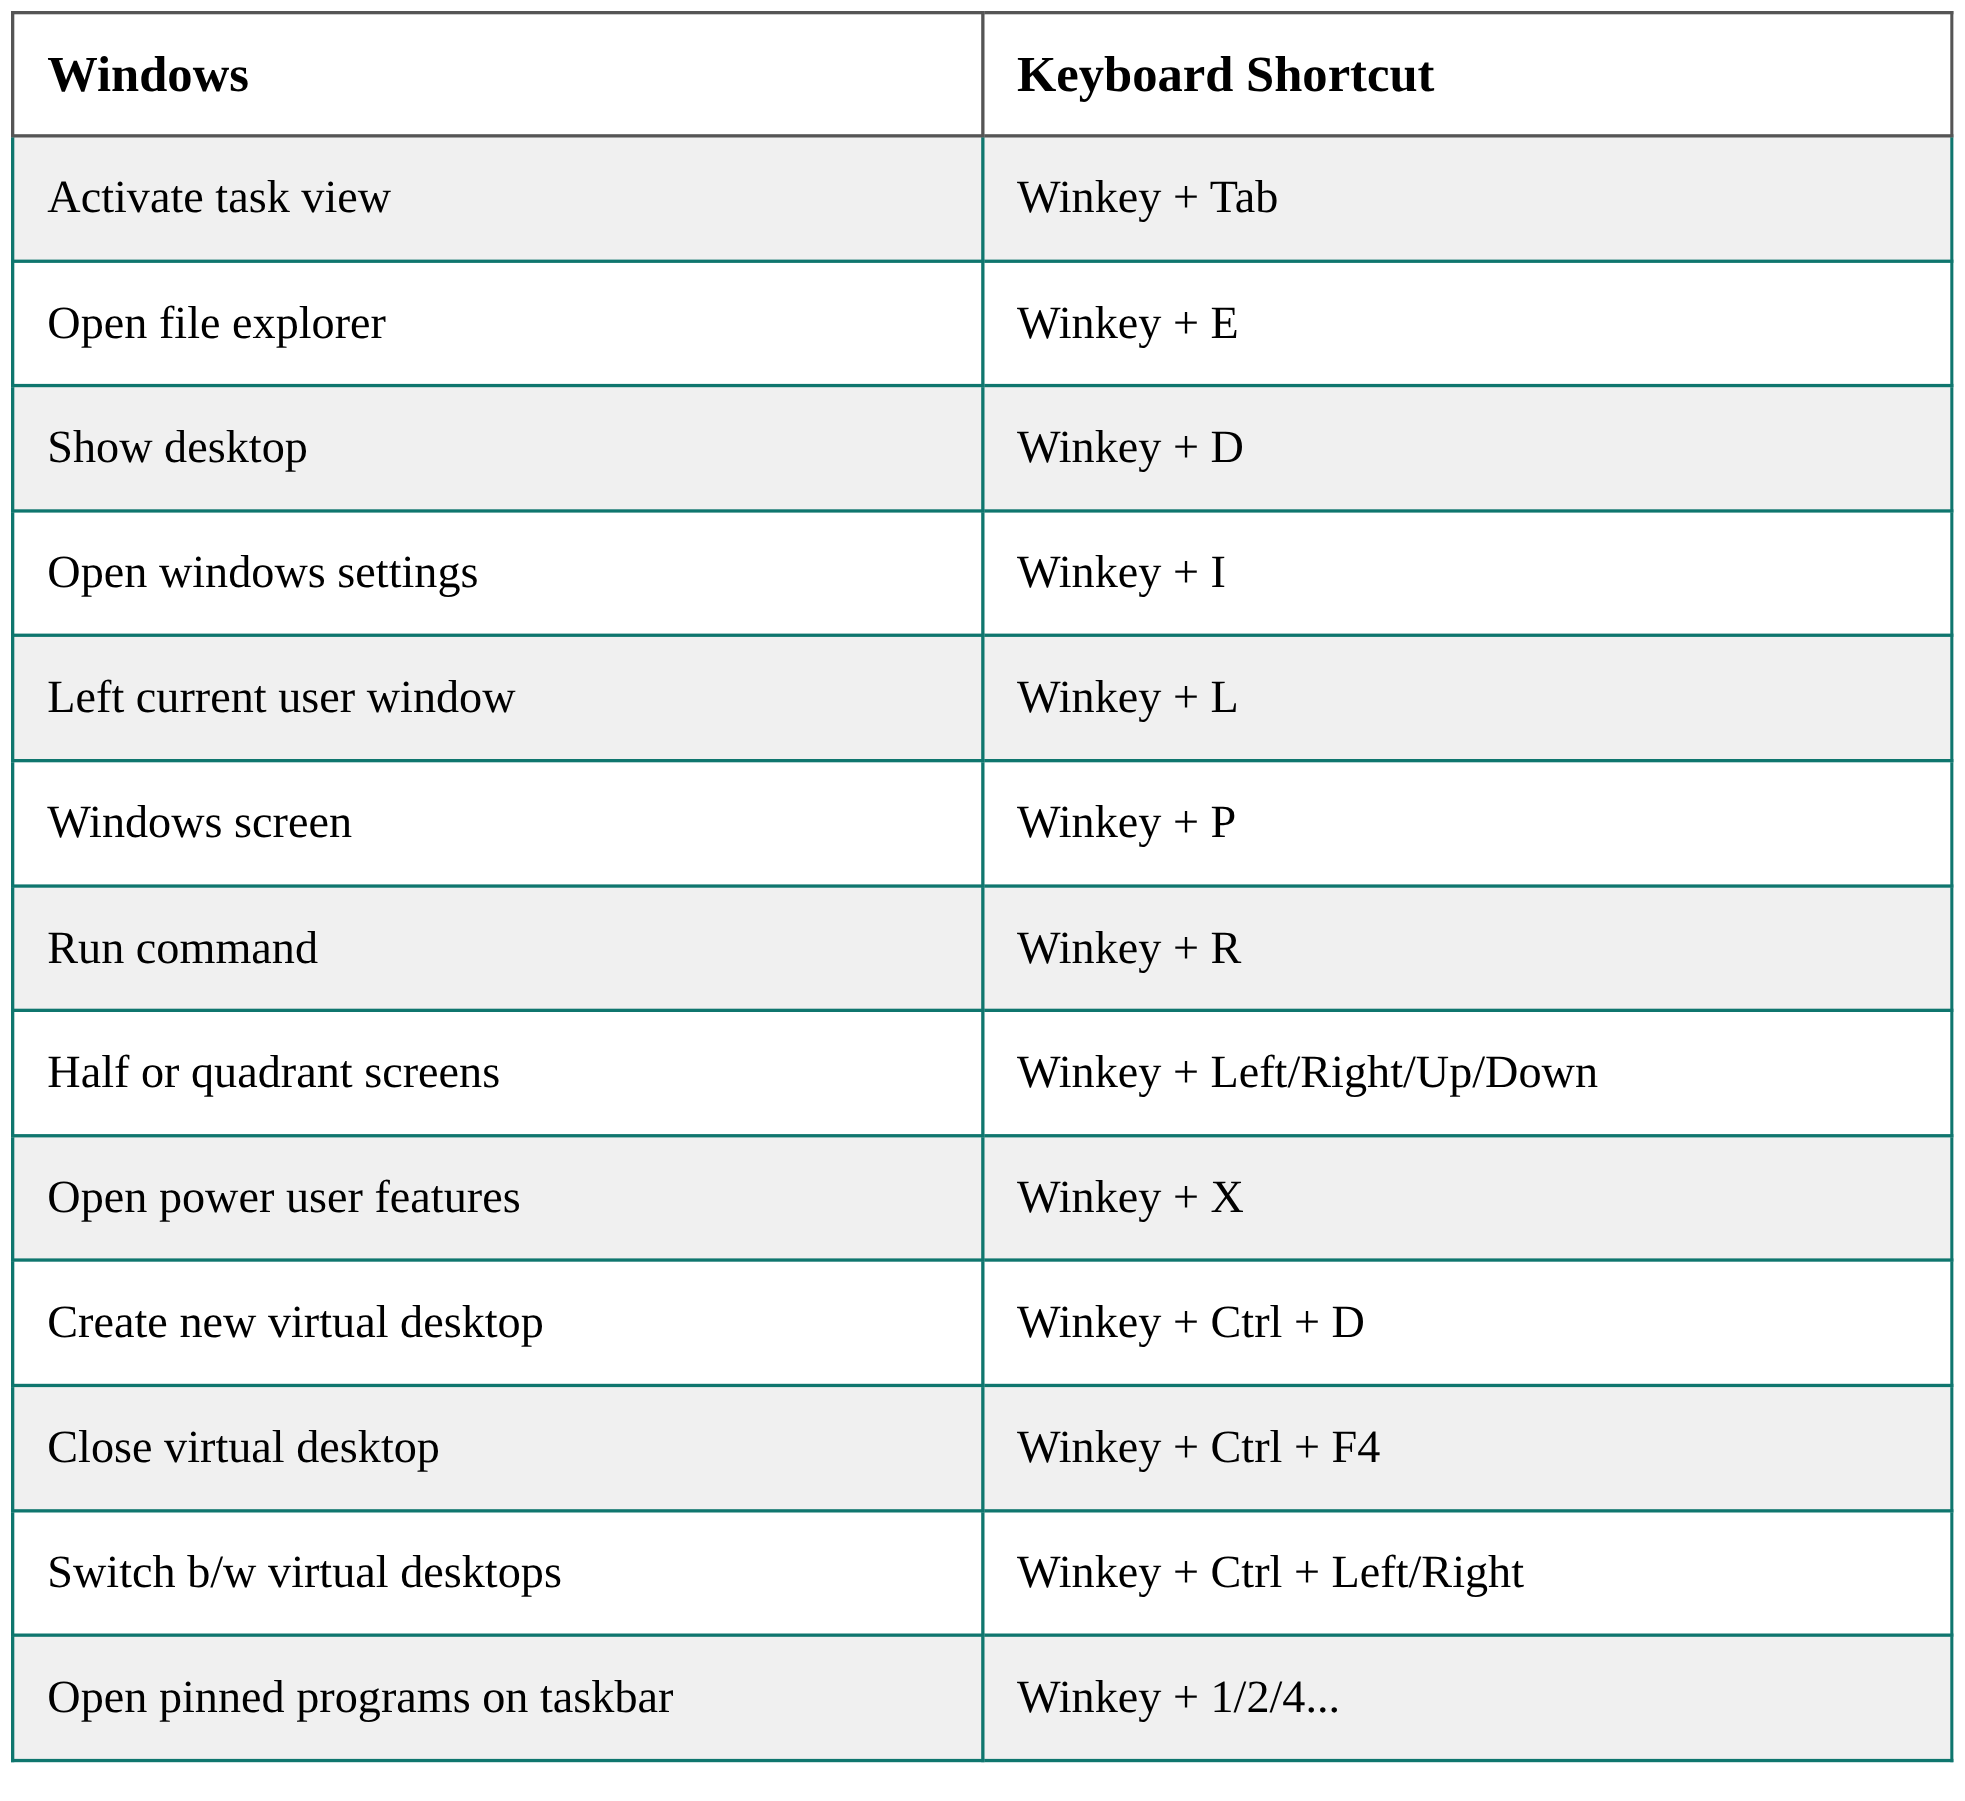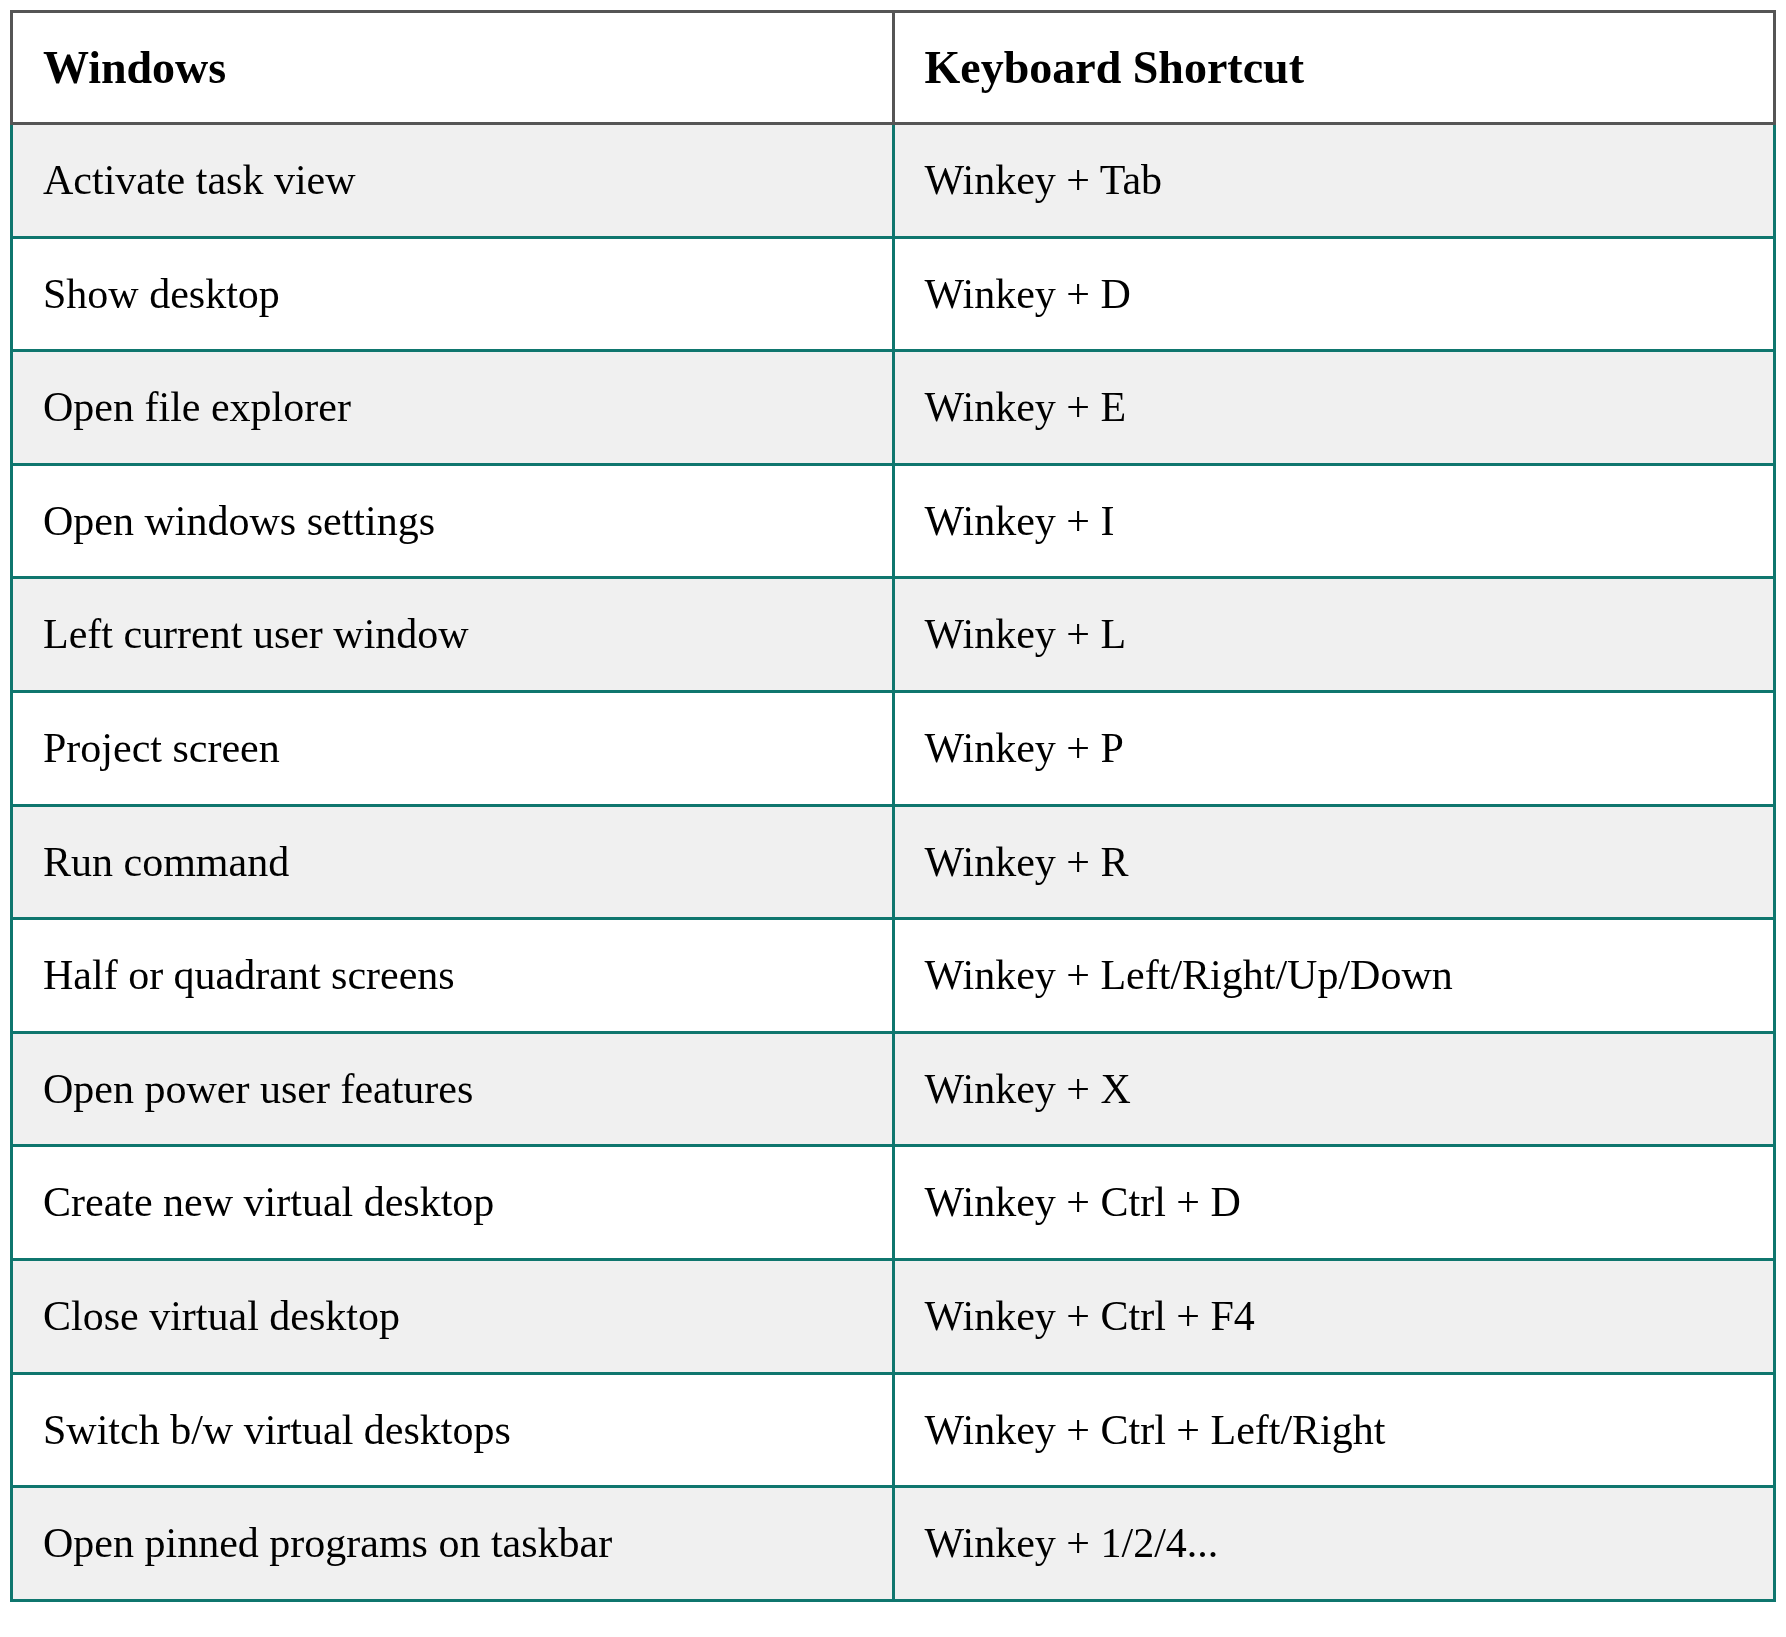--- a/index.html
+++ b/index.html
@@ -72,37 +72,37 @@
         <th class="col-action">Windows</th>
         <th class="col-shortcut">Keyboard Shortcut</th>
       </tr>
     </thead>
     <tbody id="table-body">
     <tr>
           <td class="col-action">Activate task view</td>
           <td class="col-shortcut">Winkey + Tab</td>
         </tr>
         <tr>
+          <td class="col-action">Open file explorer</td>
+          <td class="col-shortcut">Winkey + E</td>
+        </tr>
+        <tr>
           <td class="col-action">Show desktop</td>
           <td class="col-shortcut">Winkey + D</td>
-        </tr>
-        <tr>
-          <td class="col-action">Open file explorer</td>
-          <td class="col-shortcut">Winkey + E</td>
         </tr>
         <tr>
           <td class="col-action">Open windows settings</td>
           <td class="col-shortcut">Winkey + I</td>
         </tr>
         <tr>
           <td class="col-action">Left current user window</td>
           <td class="col-shortcut">Winkey + L</td>
         </tr>
         <tr>
-          <td class="col-action">Project screen</td>
+          <td class="col-action">Windows screen</td>
           <td class="col-shortcut">Winkey + P</td>
         </tr>
         <tr>
           <td class="col-action">Run command</td>
           <td class="col-shortcut">Winkey + R</td>
         </tr>
         <tr>
           <td class="col-action">Half or quadrant screens</td>
           <td class="col-shortcut">Winkey + Left/Right/Up/Down</td>
         </tr>

